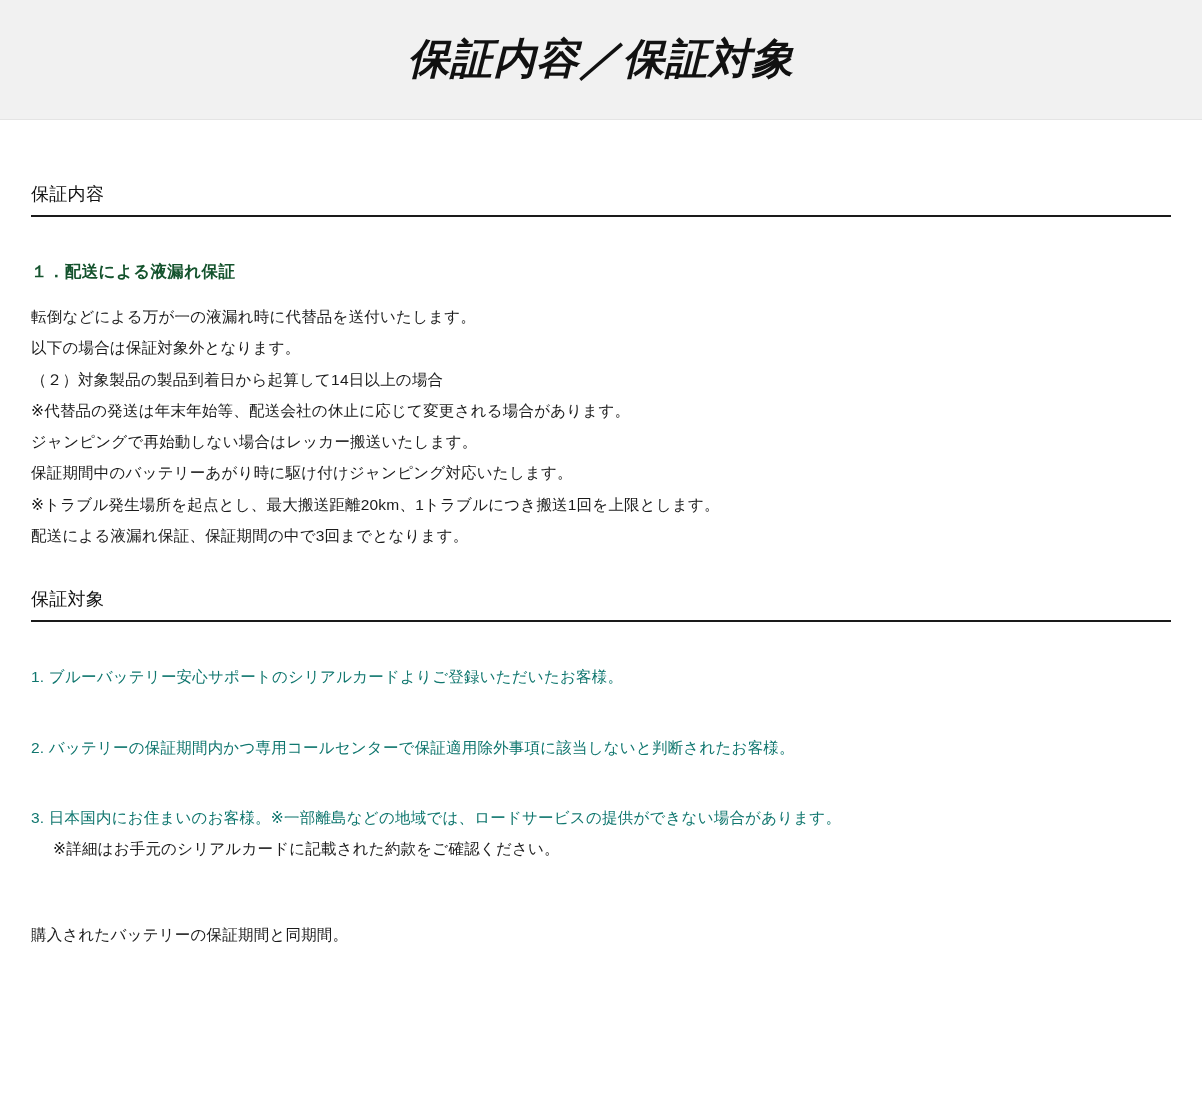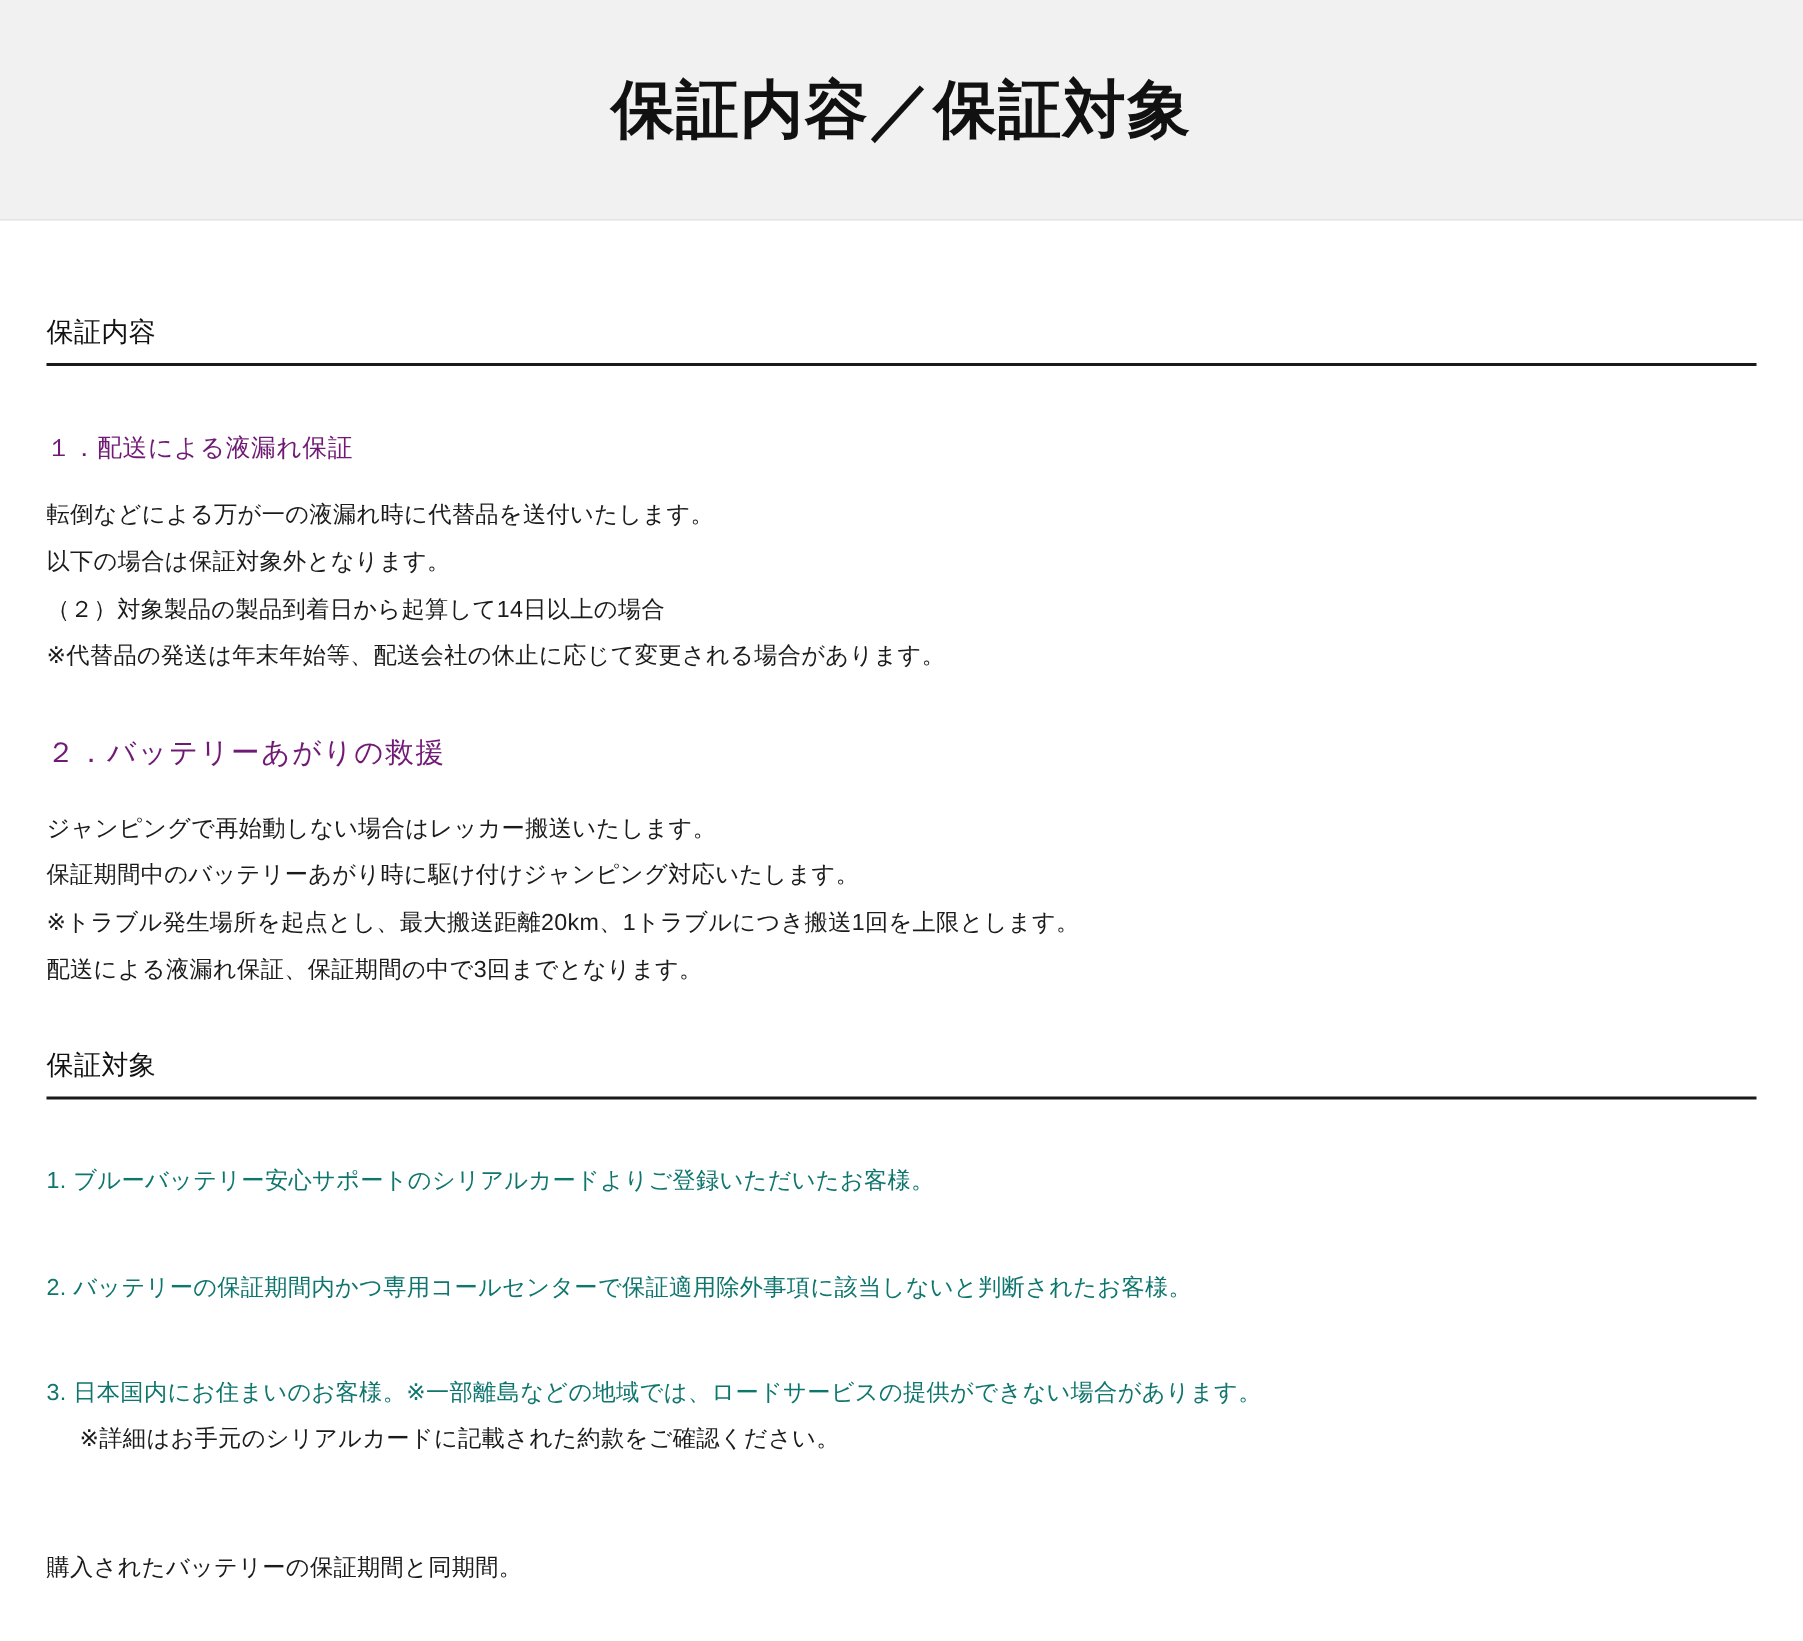--- a/index.html
+++ b/index.html
@@ -17,26 +17,27 @@
   }
   .page {
     position: relative;
     width: 1202px;
     min-height: 1094px;
     background: #ffffff;
   }
 
   
   .header-band {
-    height: 147px;
+    height: 120px;
     background: #f1f1f1;
     display: flex;
     align-items: center;
     justify-content: center;
     border-bottom: 1px solid #e4e4e4;
+    font-style: italic;
   }
   .header-title {
     font-size: 42px;
     font-weight: bold;
     letter-spacing: 1px;
     color: #111111;
     line-height: 1.1;
     text-align: center;
   }
 
@@ -55,22 +56,22 @@
     color: #111111;
     padding-bottom: 9px;
     border-bottom: 2px solid #1a1a1a;
     margin: 0 0 0 0;
     letter-spacing: 0.3px;
   }
   .section-heading.spaced { letter-spacing: 1px; }
 
   .subheading {
     font-size: 16.5px;
-    font-weight: normal;
-    color: #701a75;
+    font-weight: bold;
+    color: #14532d;
     margin: 26px 0 18px 0;
     letter-spacing: 0.4px;
   }
   .subheading.big {
     font-size: 19px;
     margin: 36px 0 22px 0;
     letter-spacing: 1.2px;
   }
 
   .para {
@@ -114,21 +115,20 @@
 
       <div class="block-after-rule">
         <h3 class="subheading">１．配送による液漏れ保証</h3>
         <p class="para">転倒などによる万が一の液漏れ時に代替品を送付いたします。</p>
         <p class="para">以下の場合は保証対象外となります。</p>
         <p class="para">（２）対象製品の製品到着日から起算して14日以上の場合</p>
         <p class="para">※代替品の発送は年末年始等、配送会社の休止に応じて変更される場合があります。</p>
       </div>
 
       <div>
-        <h3 class="subheading big">２．バッテリーあがりの救援</h3>
         <p class="para">ジャンピングで再始動しない場合はレッカー搬送いたします。</p>
         <p class="para">保証期間中のバッテリーあがり時に駆け付けジャンピング対応いたします。</p>
         <p class="para">※トラブル発生場所を起点とし、最大搬送距離20km、1トラブルにつき搬送1回を上限とします。</p>
         <p class="para">配送による液漏れ保証、保証期間の中で3回までとなります。</p>
       </div>
     </div>
 
     <div class="gap-md"></div>
 
     <div class="section">

